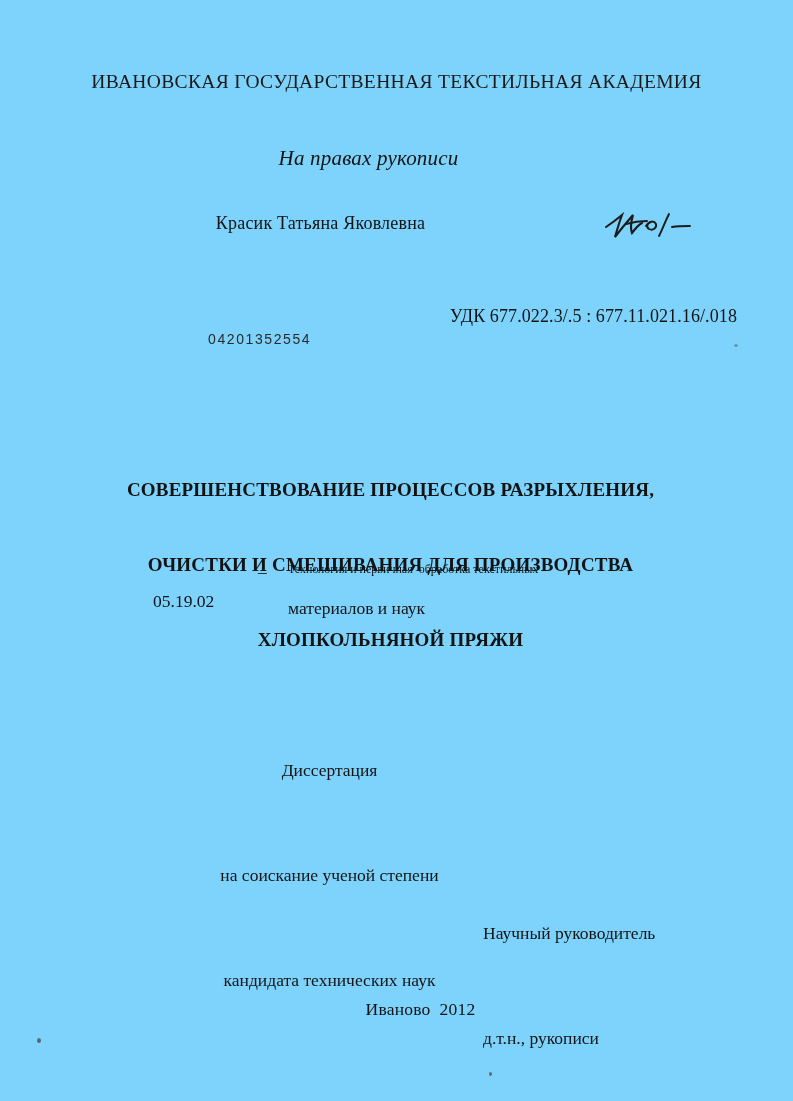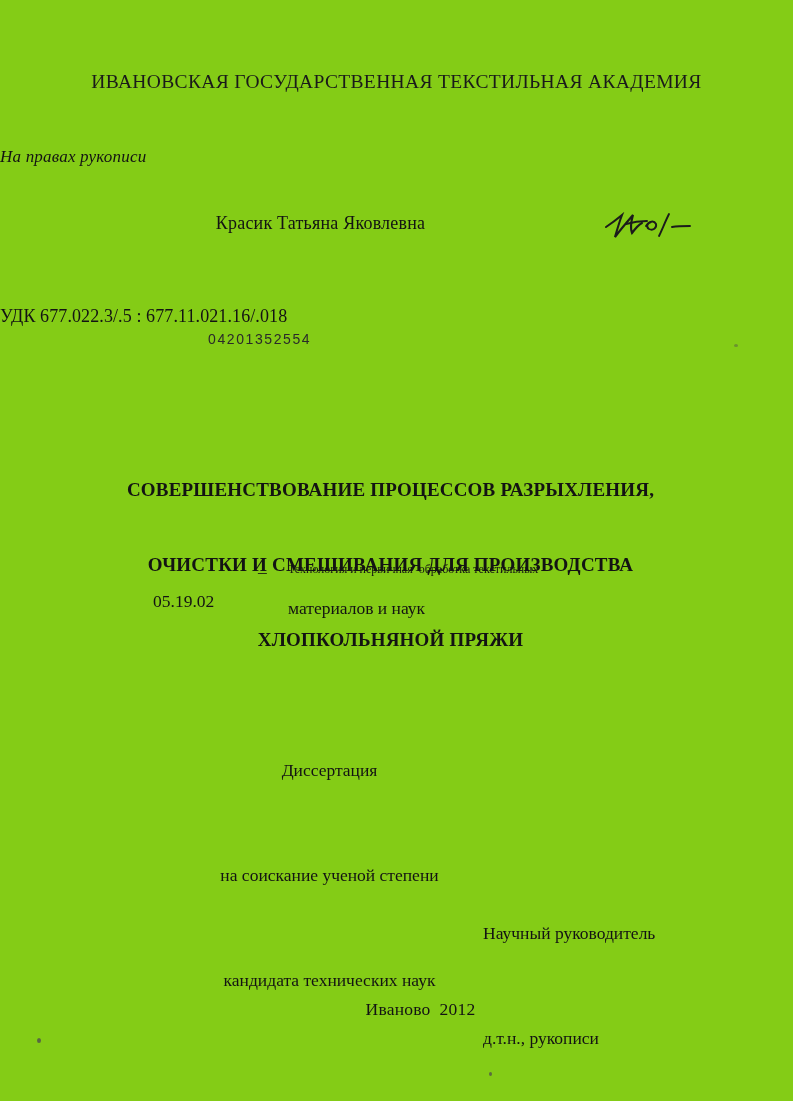--- a/index.html
+++ b/index.html
@@ -4,21 +4,21 @@
 <style>
   html, body {
     margin: 0;
     padding: 0;
     background: #ffffff;
   }
   .page {
     position: relative;
     width: 793px;
     height: 1101px;
-    background: #84cc16;
+    background: #7dd3fc;
     overflow: hidden;
     font-family: "Liberation Serif", "DejaVu Serif", serif;
     color: #131313;
     -webkit-font-smoothing: antialiased;
   }
 
   
   .tline {
     position: absolute;
     white-space: pre;
@@ -34,23 +34,23 @@
     font-size: 19.5px;
     letter-spacing: 0.35px;
     color: #1a1a1a;
   }
 
   
   .manuscript {
     top: 148px;
     left: 0;
     width: 737px;
-    text-align: left;
+    text-align: center;
     font-style: italic;
-    font-size: 17px;
+    font-size: 21px;
     letter-spacing: 0.2px;
   }
 
   
   .author {
     top: 214px;
     left: 0;
     width: 793px;
     text-align: center;
     font-size: 18px;
@@ -66,20 +66,21 @@
     width: 96px;
     height: 46px;
   }
   .signature svg { display: block; }
 
   
   .udk {
     top: 307px;
     left: 0;
     width: 737px;
+    text-align: right;
     font-size: 18px;
     letter-spacing: 0.1px;
   }
 
   
   .regnum {
     top: 332px;
     left: 208px;
     font-family: Liberation Sans, sans-serif;
     font-size: 14px;

